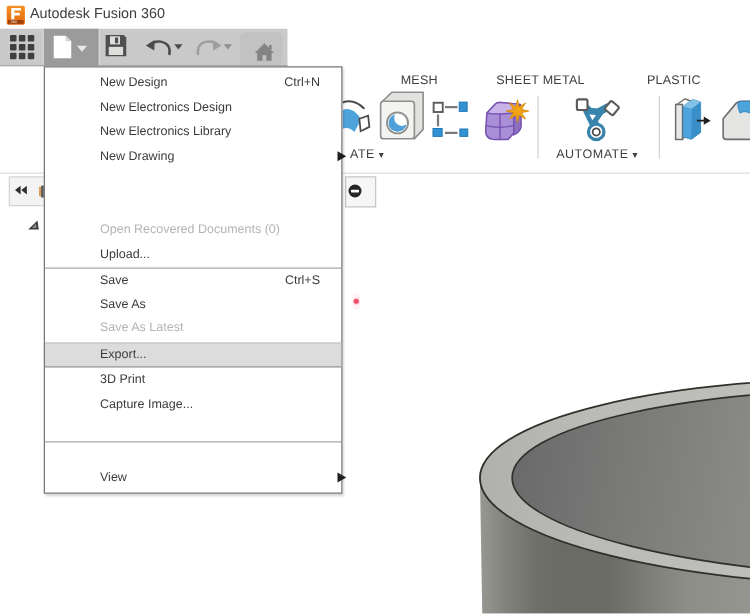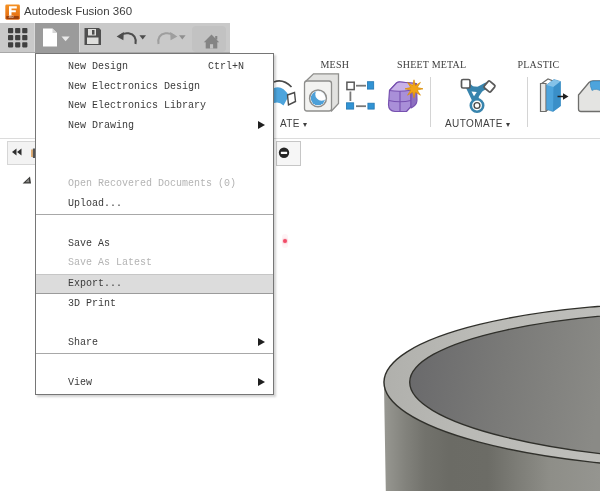--- a/index.html
+++ b/index.html
@@ -8,31 +8,31 @@
 .abs{position:absolute;}
 
 #title{left:24px;top:4.5px;font-size:11.5px;color:#3d3d3d;}
 
 #band{left:0;top:23px;width:230px;height:29px;background:#c9c9c9;border-bottom:1px solid #a8a8a8;}
 #seg-file{left:34.5px;top:23px;width:44px;height:30px;background:#9b9b9b;}
 #seg-home{left:191.5px;top:26px;width:34px;height:26px;background:#c2c2c2;border-radius:4px;}
 .gapline{top:23px;width:1px;height:29px;background:#d8d8d8;}
 
 #ribbon-border{left:0;top:138px;width:600px;height:1px;background:#dcdcdc;}
-.tab{top:58.5px;font-size:10px;letter-spacing:0.2px;color:#3e3e3e;font-family:Liberation Serif, serif;}
+.tab{top:58.5px;font-size:10px;letter-spacing:0.2px;color:#3e3e3e;}
 .seclabel{top:118px;font-size:10px;letter-spacing:0.4px;color:#3e3e3e;}
 .vsep{top:77px;width:1px;height:50px;background:#d4d4d4;}
 
 #minusbtn{left:275.5px;top:140.5px;width:23px;height:23px;background:#f6f6f6;border:1px solid #c6c6c6;}
 #browserbtn{left:7px;top:141px;width:27px;height:22px;background:#f3f3f3;border:1px solid #d6d6d6;}
 
 #menu{left:35px;top:52.5px;width:237px;height:340px;background:#ffffff;
   border:1px solid #767676;box-shadow:1.5px 1.5px 2px rgba(0,0,0,0.18);}
-.mi{position:absolute;left:0;width:237px;height:19.5px;line-height:19.5px;
-  font-size:10px;color:#3b3b3b;white-space:nowrap;font-family:Liberation Mono, monospace;}
+.mi{position:absolute;left:12px;width:237px;height:19.5px;line-height:19.5px;
+  font-size:10px;color:#3b3b3b;white-space:nowrap;}
 .mi .lab{position:absolute;left:32px;top:0;}
 .mi .sc{position:absolute;right:29px;top:0;}
 .mi.dis{color:#b4b4b4;}
 .msep{position:absolute;left:0;width:237px;height:1px;background:#a8a8a8;}
 .arrow{position:absolute;right:8px;top:5.2px;width:0;height:0;
   border-left:7px solid #1f1f1f;border-top:4.6px solid transparent;border-bottom:4.6px solid transparent;}
 #hl{position:absolute;left:0;top:220.2px;width:237px;height:18px;background:#dcdcdc;
   border-top:1px solid #c6c6c6;border-bottom:1px solid #9b9b9b;}
 
 #reddot{left:282.8px;top:238.8px;width:4px;height:4px;border-radius:50%;background:#f14b67;box-shadow:0 0 1.5px 0.5px rgba(248,130,150,0.5);}
@@ -252,34 +252,37 @@
       <span class="lab">New Drawing</span>
       <span class="arrow"></span>
     </div>
   <div class="mi dis" style="top:120.75px">
       <span class="lab">Open Recovered Documents (0)</span>
     </div>
   <div class="mi" style="top:140.5px">
       <span class="lab">Upload...</span>
     </div>
   <div class="msep" style="top:160.4px"></div>
+  <div class="mi" style="top:161.25px">
+      <span class="lab">Save</span>
+      <span class="sc">Ctrl+S</span>
+    </div>
   <div class="mi" style="top:180.55px">
       <span class="lab">Save As</span>
     </div>
   <div class="mi dis" style="top:199.95px">
       <span class="lab">Save As Latest</span>
     </div>
   <div class="mi" style="top:220.25px">
       <span class="lab">Export...</span>
     </div>
   <div class="mi" style="top:240.25px">
       <span class="lab">3D Print</span>
     </div>
-  <div class="mi" style="top:279.55px">
-      <span class="lab">Share</span>
-      <span class="arrow"></span>
+  <div class="mi" style="top:260.05px">
+      <span class="lab">Capture Image...</span>
     </div>
   <div class="msep" style="top:299.6px"></div>
   <div class="mi" style="top:319.45px">
       <span class="lab">View</span>
       <span class="arrow"></span>
     </div>
 </div>
 
 </body></html>

